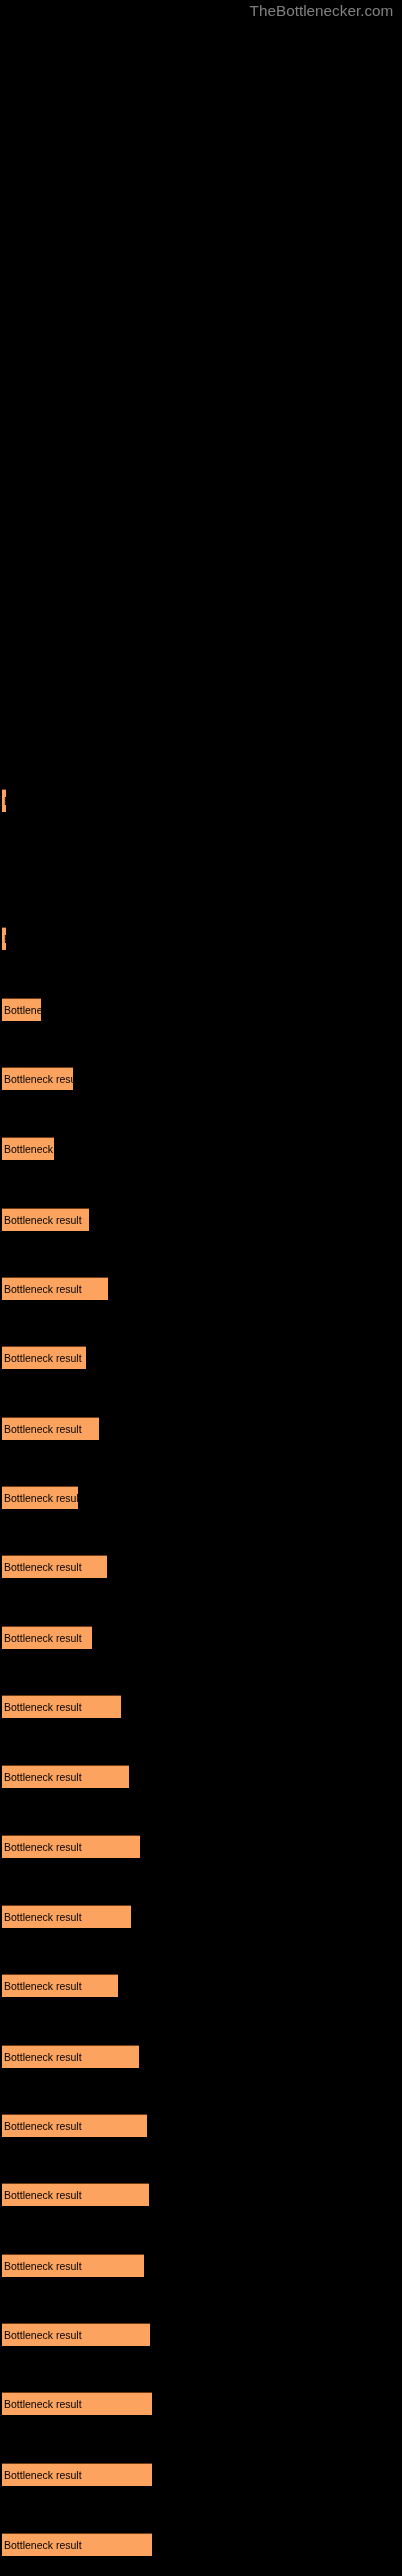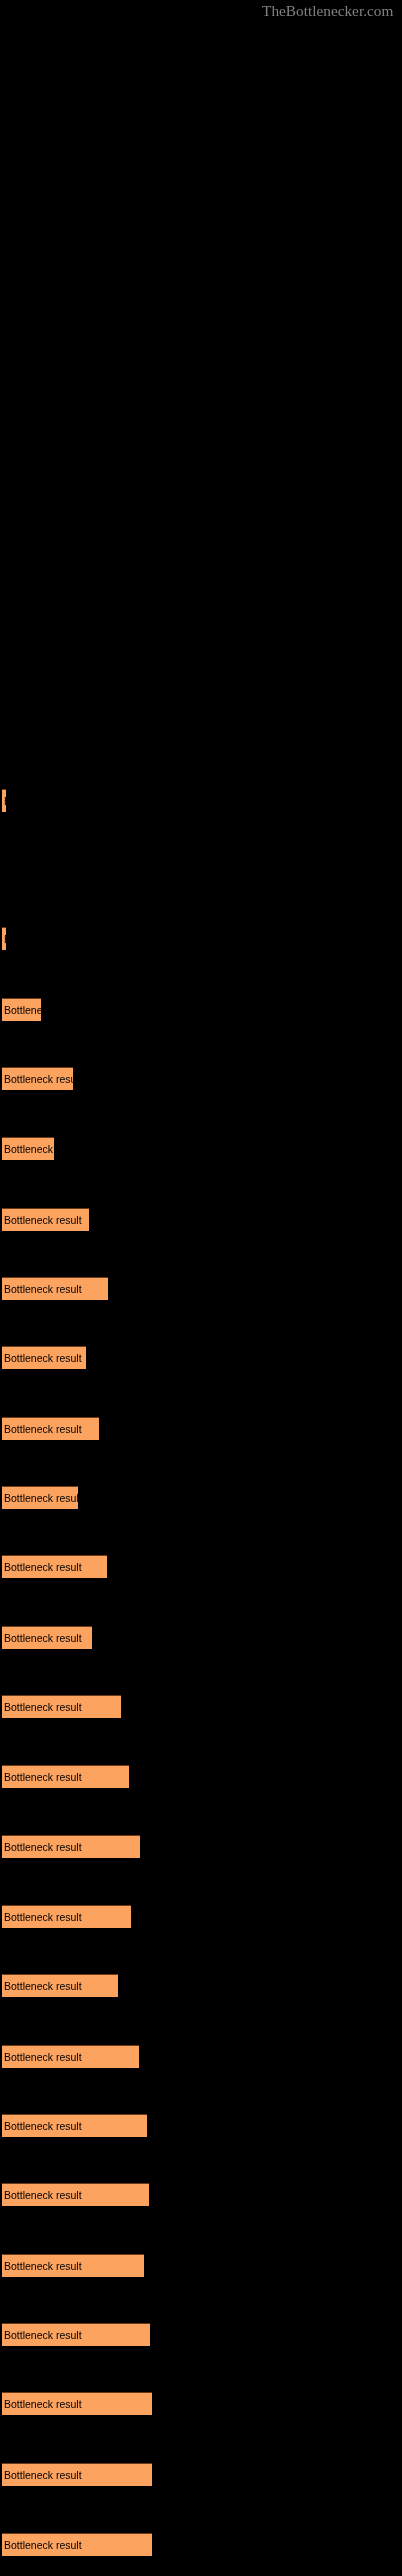--- a/index.html
+++ b/index.html
@@ -17,21 +17,20 @@
 
   .site-header {
     position: absolute;
     top: 0;
     left: 0;
     width: 403px;
     height: 24px;
     text-align: right;
     padding-right: 9.7px;
     box-sizing: border-box;
-    font-family: Liberation Serif, serif;
   }
   .site-title {
     display: inline-block;
     color: #808080;
     font-size: 15.3px;
     line-height: 21px;
     letter-spacing: 0px;
     white-space: nowrap;
   }
 

